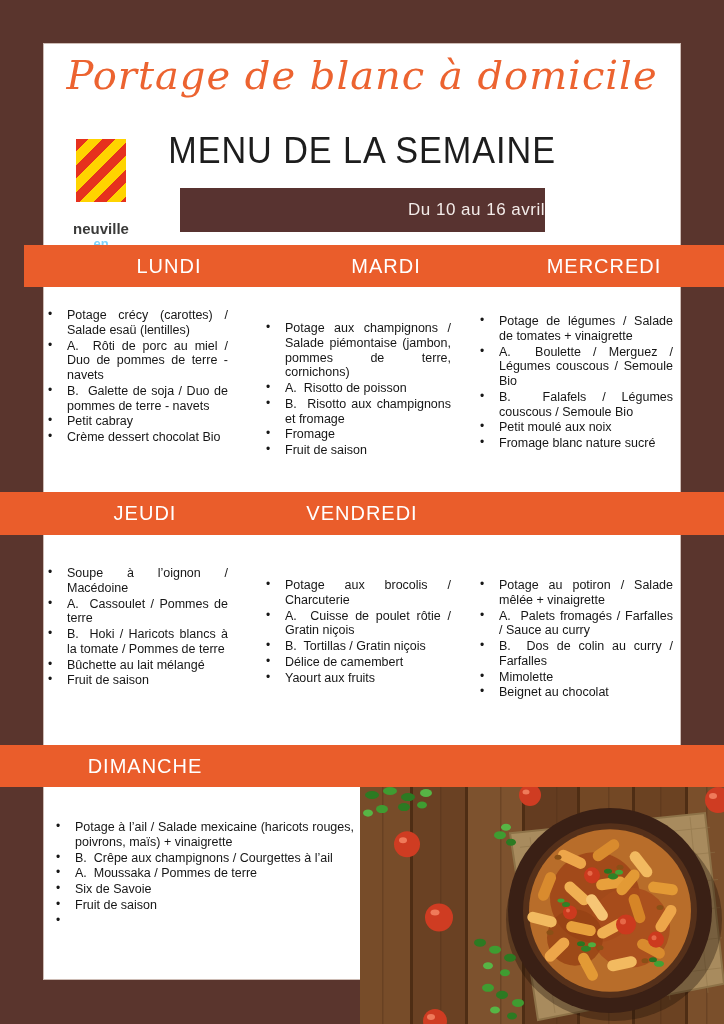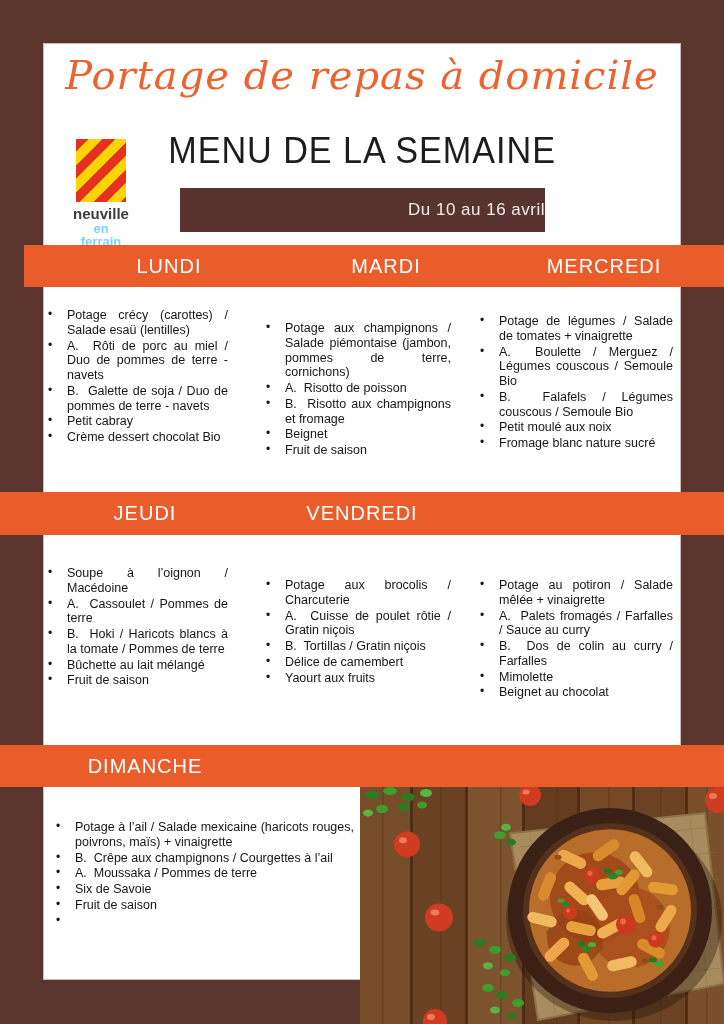--- a/index.html
+++ b/index.html
@@ -33,21 +33,21 @@
     position:absolute;left:180px;top:188px;width:365px;height:44px;
     background:var(--bar-brown);color:#f3ece9;
     display:flex;align-items:center;justify-content:flex-end;
     font-size:17px;letter-spacing:.5px;
   }
   .logo{position:absolute;left:73px;top:139px;width:56px;text-align:center;}
   .logo-flag{
     width:50px;height:63px;margin:0 auto;
     background:repeating-linear-gradient(135deg,#E6311E 0 9px,#FFD400 9px 19px);
   }
-  .logo-name{font-size:15px;font-weight:700;color:#3a3a39;line-height:1.05;margin-top:4px;}
+  .logo-name{font-size:15px;font-weight:700;color:#3a3a39;line-height:1.05;margin-top:19px;}
   .logo-sub{font-size:13px;font-weight:700;color:#7dd3fc;line-height:1.05;}
   
   .band{position:absolute;left:0;width:724px;height:42px;background:var(--orange);z-index:2;}
   .band-1{top:245px;margin-left:24px;}
   .band-2{top:492px;height:43px;}
   .band-3{top:745px;}
   .day-label{
     position:absolute;top:0;height:100%;display:flex;align-items:center;justify-content:center;
     color:#fff;font-size:20px;letter-spacing:1px;
   }
@@ -76,21 +76,21 @@
   #col-dimanche{left:53px;top:820px;width:301px;}
   
   .photo{position:absolute;left:360px;top:787px;width:364px;height:237px;z-index:4;display:block;}
 </style>
 </head>
 <body>
 
 <div class="canvas">
   <div class="page"></div>
 
-  <div class="script-title">Portage de repas à domicile</div>
+  <div class="script-title">Portage de blanc à domicile</div>
 
   <div class="logo">
     <div class="logo-flag"></div>
     <div class="logo-name">neuville</div>
     <div class="logo-sub">en ferrain</div>
   </div>
 
   <div class="subtitle">
     <span>MENU DE LA SEMAINE</span>
   </div>
@@ -119,21 +119,21 @@
       <li>B.&nbsp; Galette de soja / Duo de pommes de terre - navets</li>
       <li>Petit cabray</li>
       <li>Crème dessert chocolat Bio</li>
     </ul>
   </div>
   <div class="col" id="col-mardi">
     <ul class="menu-list">
       <li>Potage aux champignons / Salade piémontaise (jambon, pommes de terre, cornichons)</li>
       <li>A.&nbsp; Risotto de poisson</li>
       <li>B.&nbsp; Risotto aux champignons et fromage</li>
-      <li>Beignet</li>
+      <li>Fromage</li>
       <li>Fruit de saison</li>
     </ul>
   </div>
   <div class="col" id="col-mercredi">
     <ul class="menu-list">
       <li>Potage de légumes / Salade de tomates + vinaigrette</li>
       <li>A.&nbsp; Boulette / Merguez / Légumes couscous / Semoule Bio</li>
       <li>B.&nbsp; Falafels / Légumes couscous / Semoule Bio</li>
       <li>Petit moulé aux noix</li>
       <li>Fromage blanc nature sucré</li>

